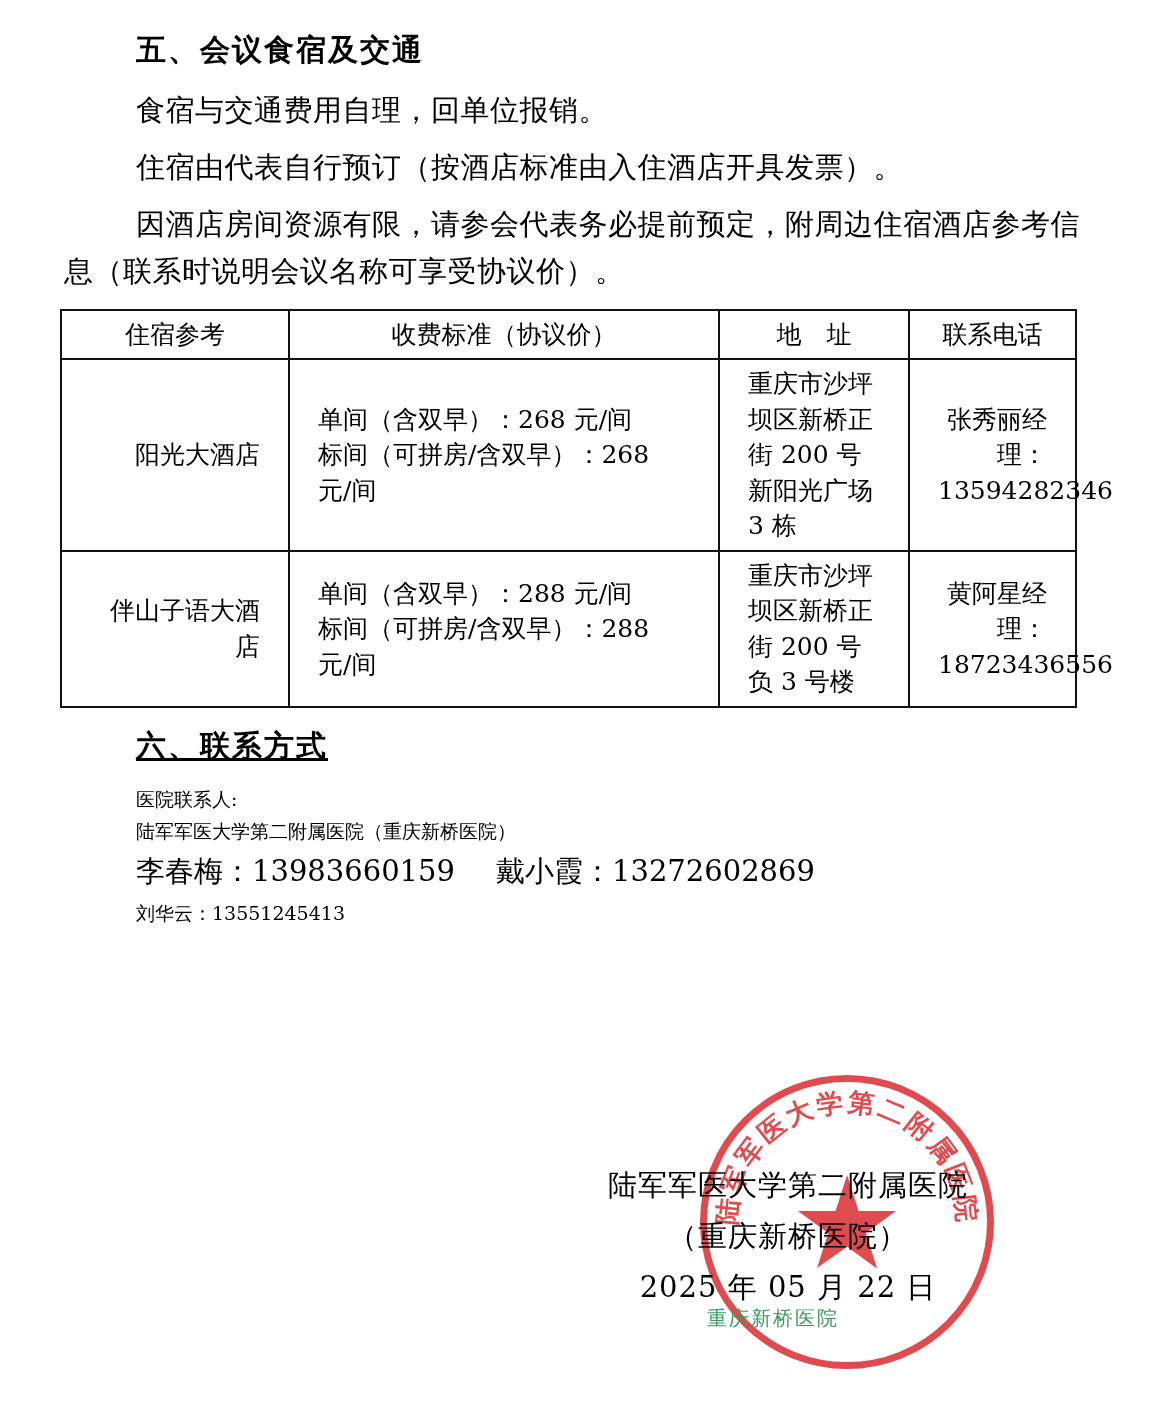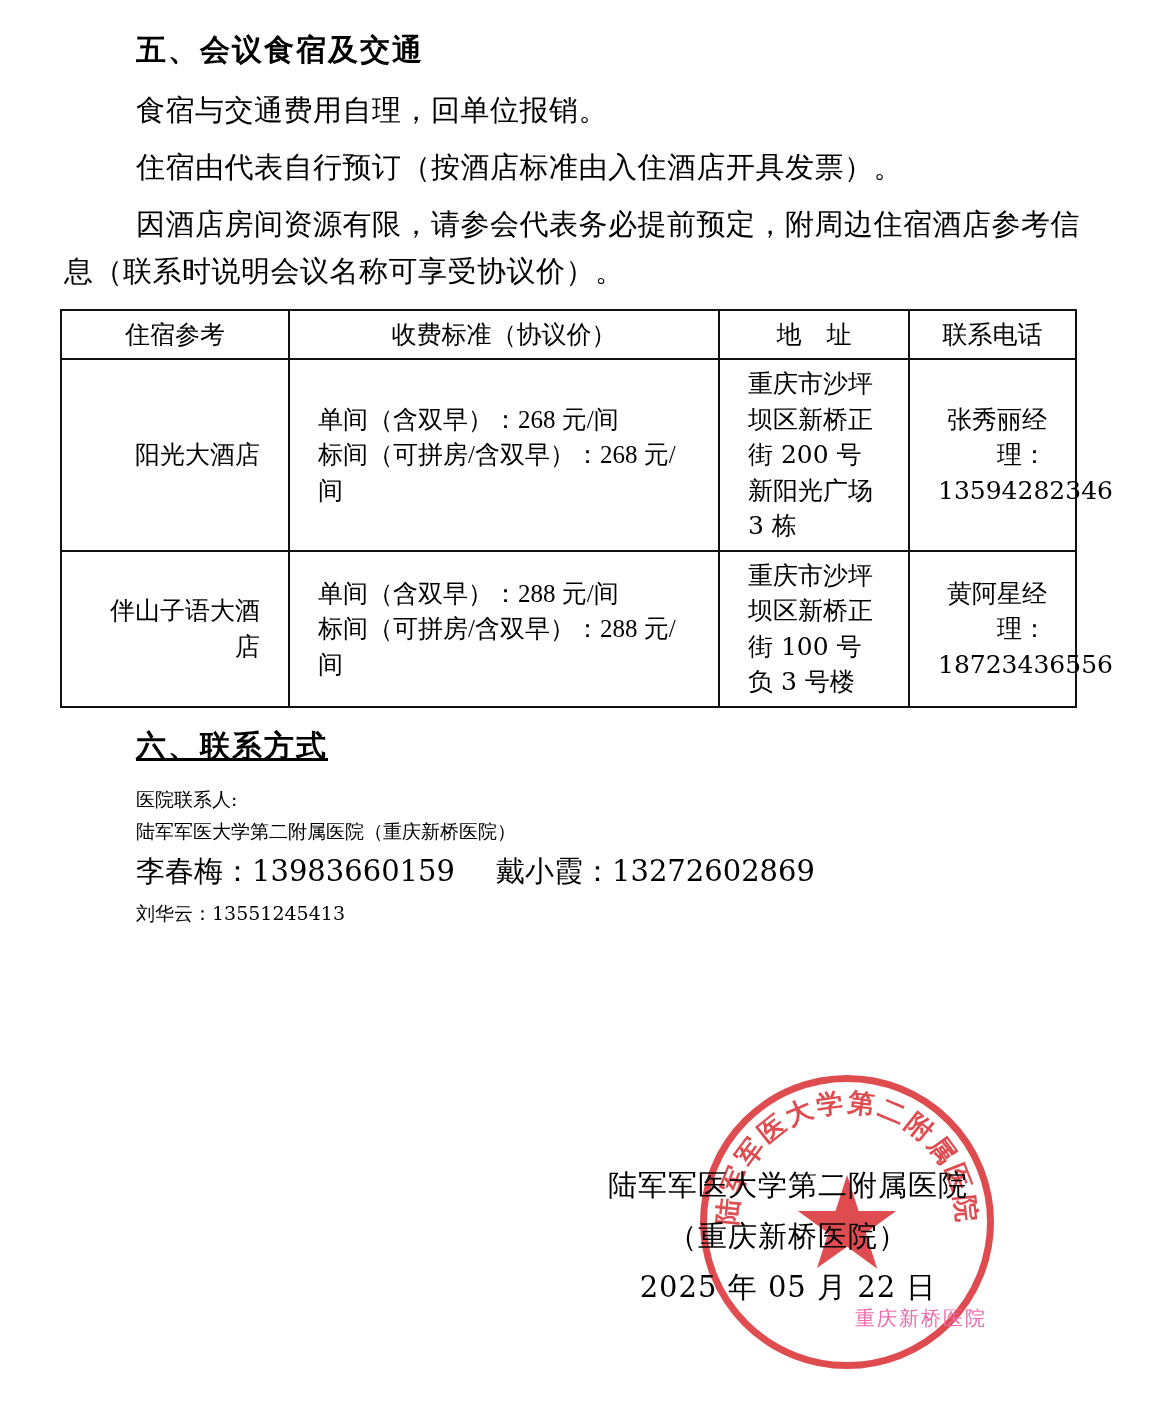--- a/index.html
+++ b/index.html
@@ -80,21 +80,21 @@
   }
   td.cell-addr {
     text-align: left;
     padding-left: 10px;
     line-height: 1.38;
   }
   td.cell-tel {
     text-align: right;
     line-height: 1.4;
   }
-  .price-line { display: block; white-space: normal; font-family: Liberation Serif, serif; }
+  .price-line { display: block; white-space: normal; }
   
   .contact-block { margin-top: 4px; }
   .contact-line {
     font-size: 19px;
     line-height: 1.7;
     padding-left: 80px;
     margin: 0;
   }
   .contact-2col {
     font-size: 29px;
@@ -147,22 +147,22 @@
     font-size: 25px;
     font-family: "DejaVu Sans", "Liberation Sans", sans-serif;
     font-weight: bold;
     letter-spacing: 3px;
   }
   .stamp .bottom-text {
     position: absolute;
     left: 0;
     bottom: 30px;
     width: 100%;
-    text-align: right;
-    color: #ec4899;
+    text-align: left;
+    color: #15803d;
     font-size: 20px;
     font-family: "DejaVu Sans", "Liberation Sans", sans-serif;
     letter-spacing: 2px;
   }
 </style>
 </head>
 <body>
 
 <div class="page">
 
@@ -201,21 +201,21 @@
             <span>张秀丽经理：</span>
             <span>13594282346</span>
           </td>
         </tr>
         <tr>
           <td class="cell-name">伴山子语大酒店</td>
           <td class="cell-price">
             <span class="price-line">单间（含双早）：288 元/间</span>
             <span class="price-line">标间（可拼房/含双早）：288 元/间</span>
           </td>
-          <td class="cell-addr">重庆市沙坪坝区新桥正街 100 号负 3 号楼</td>
+          <td class="cell-addr">重庆市沙坪坝区新桥正街 200 号负 3 号楼</td>
           <td class="cell-tel">
             <span>黄阿星经理：</span>
             <span>18723436556</span>
           </td>
         </tr>
       </tbody>
     </table>
 
     <h2 class="h-section" style="margin-top:18px;text-decoration:underline;">六、联系方式</h2>
 

